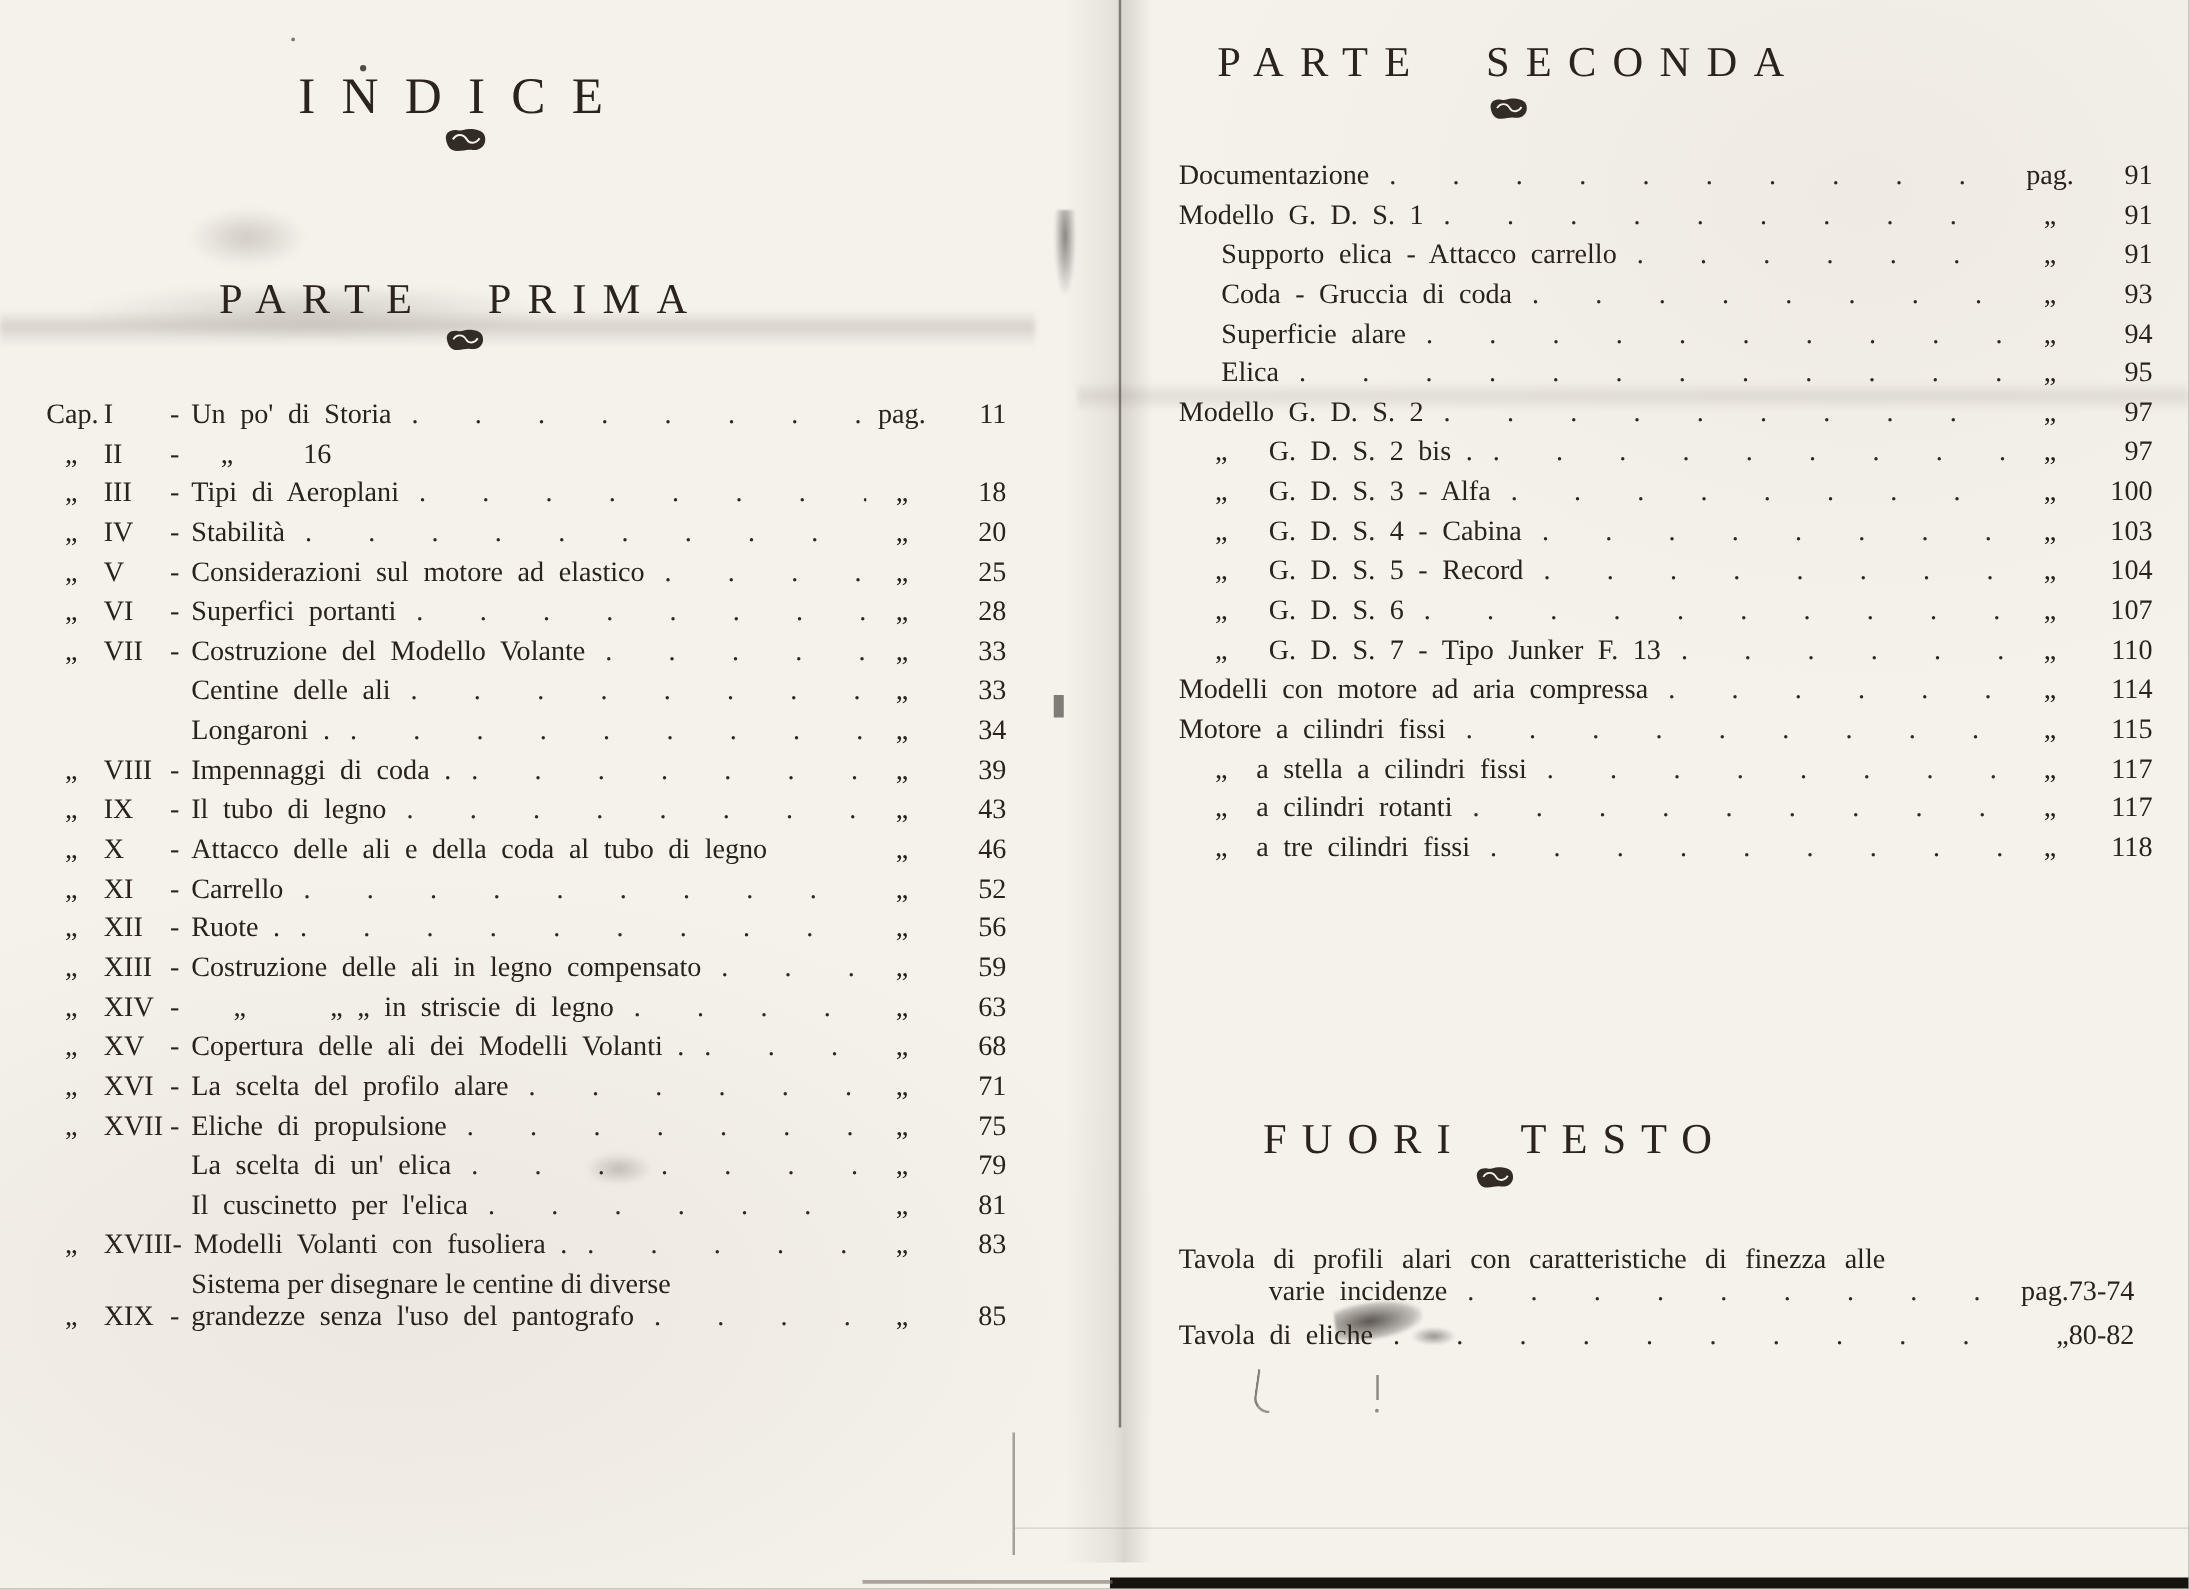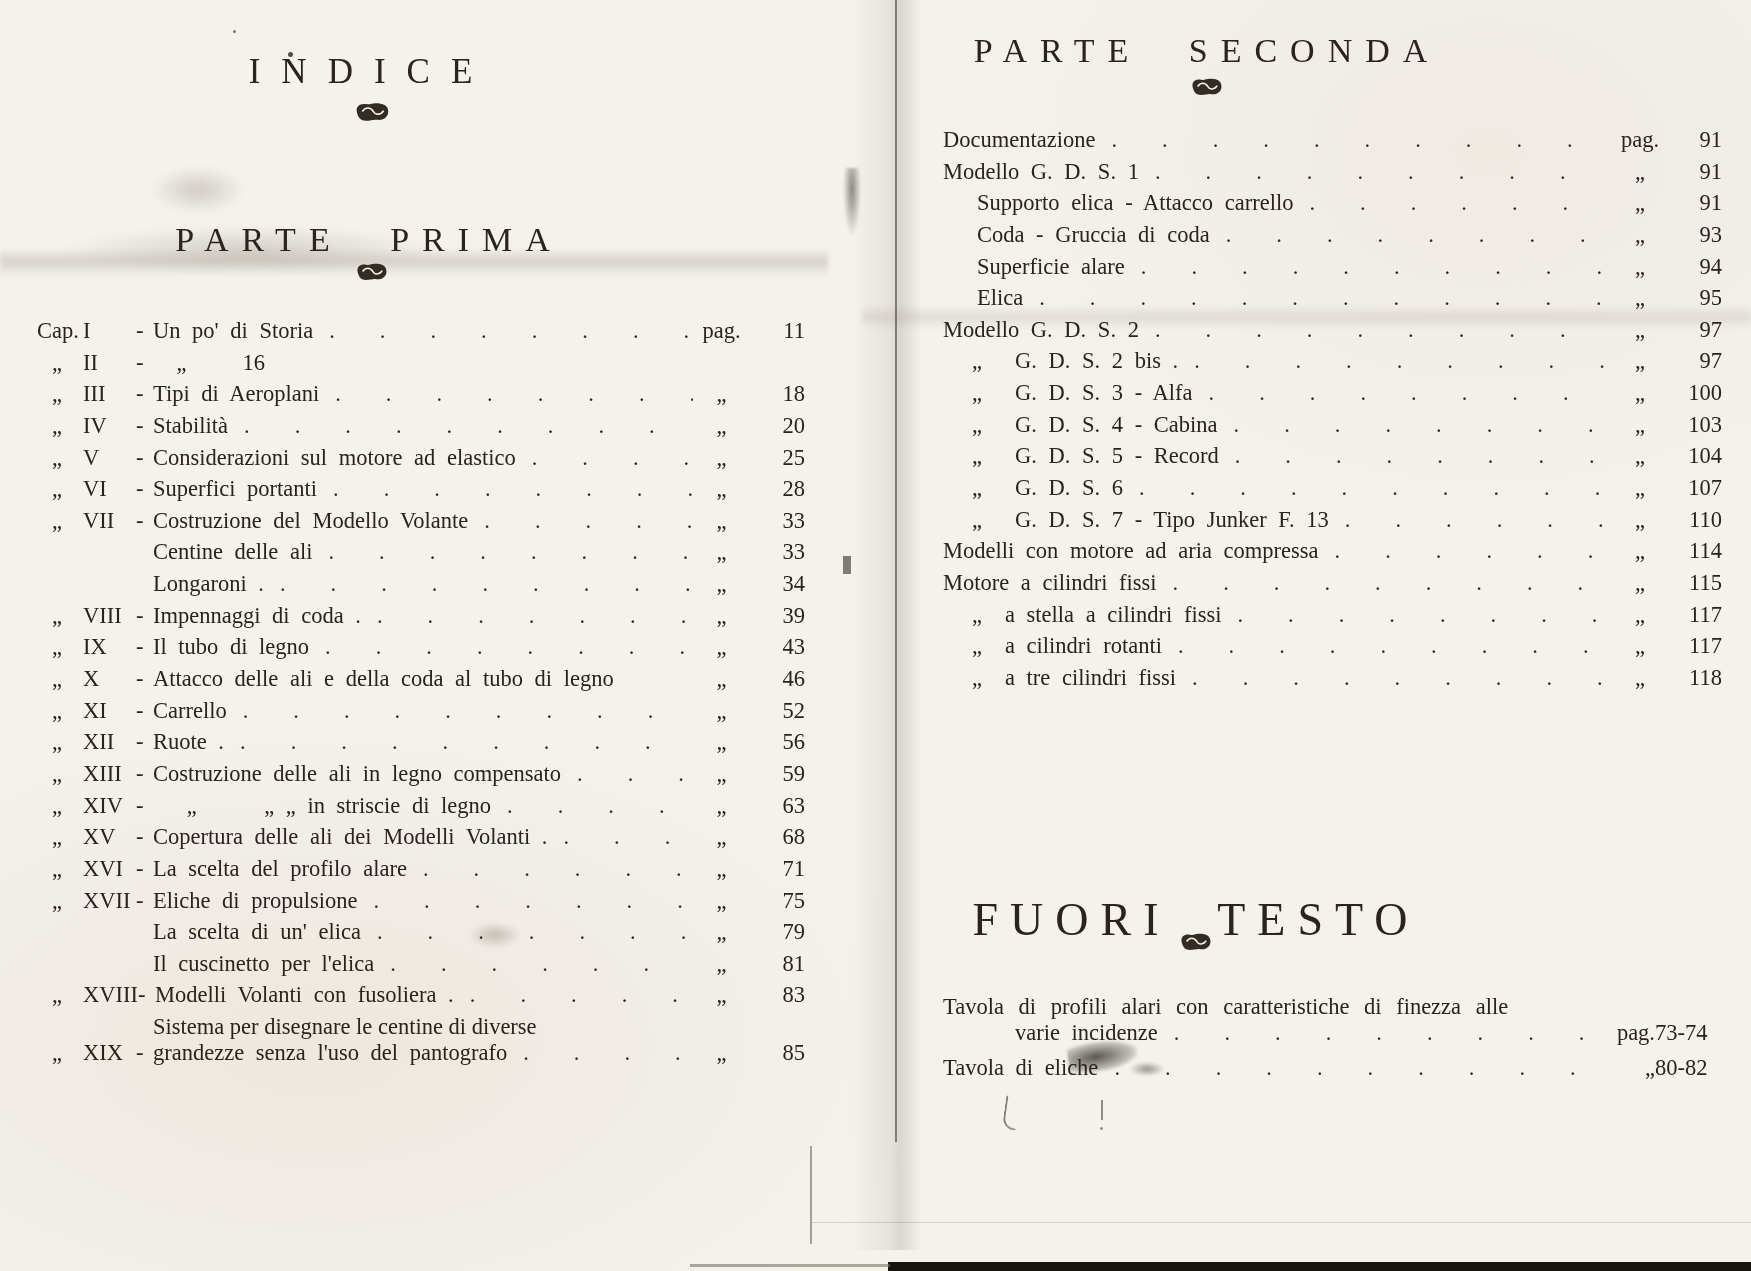--- a/index.html
+++ b/index.html
@@ -11,24 +11,24 @@
       radial-gradient(ellipse 900px 500px at 18% 82%, rgba(214,205,190,.28), transparent 70%),
       radial-gradient(ellipse 800px 600px at 85% 12%, rgba(218,210,196,.22), transparent 70%),
       #f5f2ec;
   }
 
   
   .heading{
     position:absolute; transform:translateX(-50%); white-space:nowrap;
     color:#2b241d; font-weight:400;
   }
-  #indice        { left:371px;  top:52px;  font-size:35px; letter-spacing:21px; }
+  #indice        { left:371px;  top:52px;  font-size:41px; letter-spacing:21px; }
   #parte-prima   { left:369px;  top:221px; font-size:34px; letter-spacing:13px; word-spacing:26px; }
   #parte-seconda { left:1207px; top:32px;  font-size:34px; letter-spacing:13px; word-spacing:26px; }
-  #fuori-heading { left:1196px; top:893px; font-size:46px; letter-spacing:12px; word-spacing:24px; }
+  #fuori-heading { left:1196px; top:893px; font-size:34px; letter-spacing:12px; word-spacing:24px; }
 
   .orn{ position:absolute; width:34px; height:21px; color:#332c24; }
   .orn svg{ width:100%; height:100%; display:block; }
   #orn-indice { left:354px;  top:100px; width:37px; height:23px; }
   #orn-prima  { left:355px;  top:261px; }
   #orn-seconda{ left:1190px; top:76px;  }
   #orn-fuori  { left:1179px; top:931px; }
 
   
   .toc{ position:absolute; }

